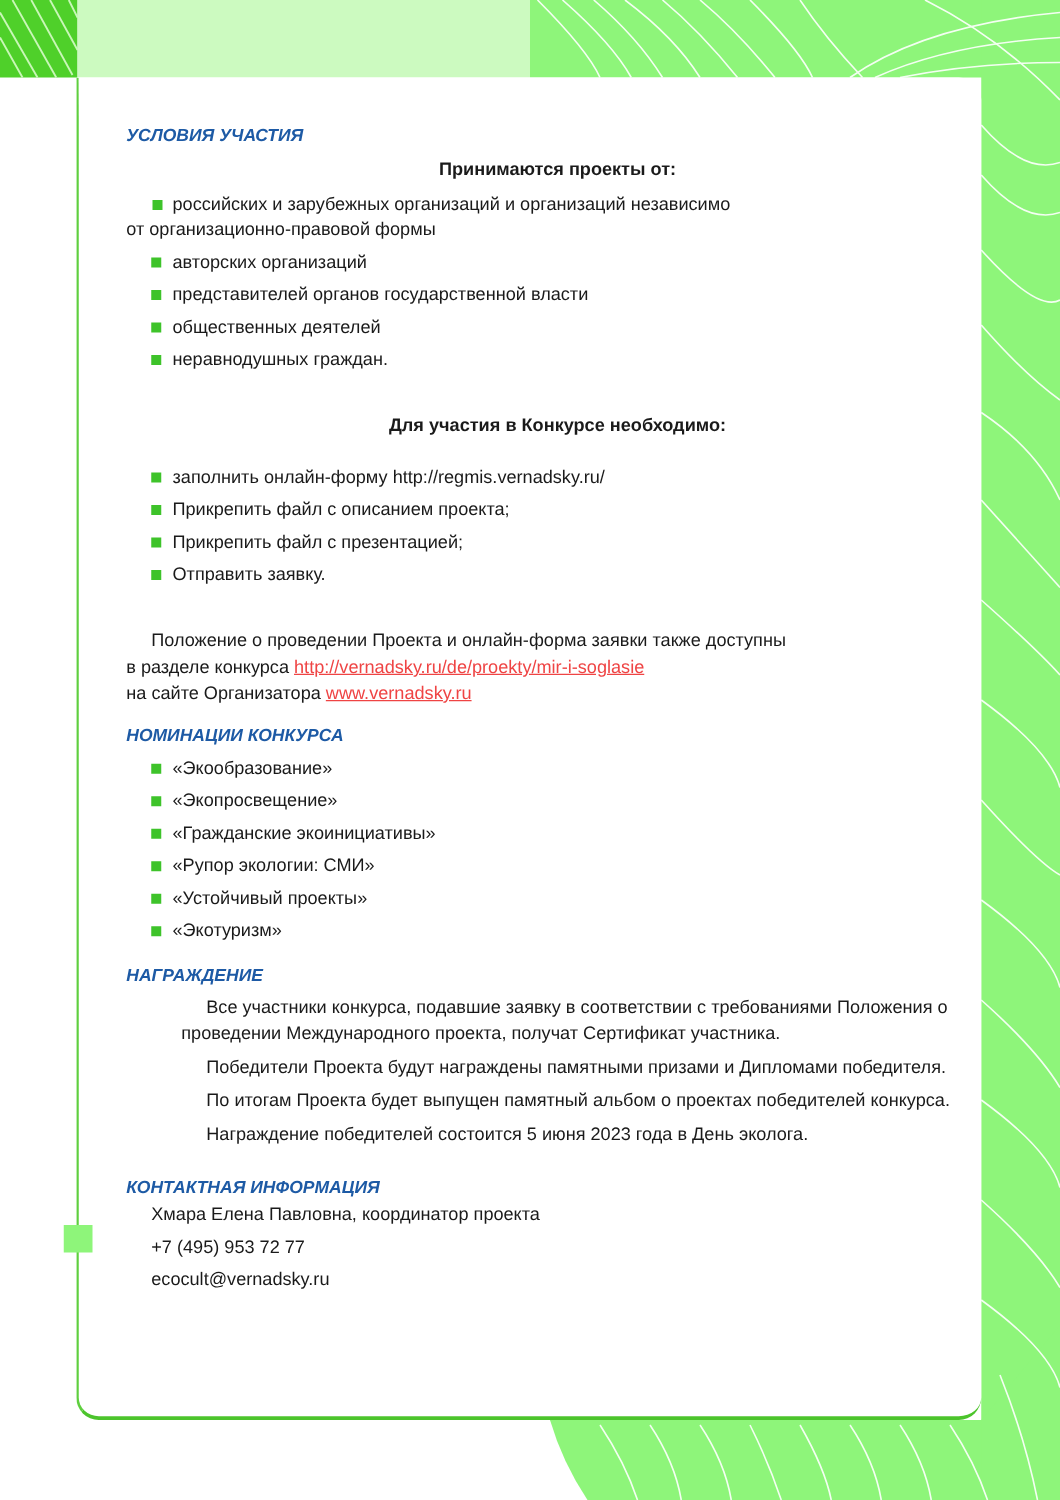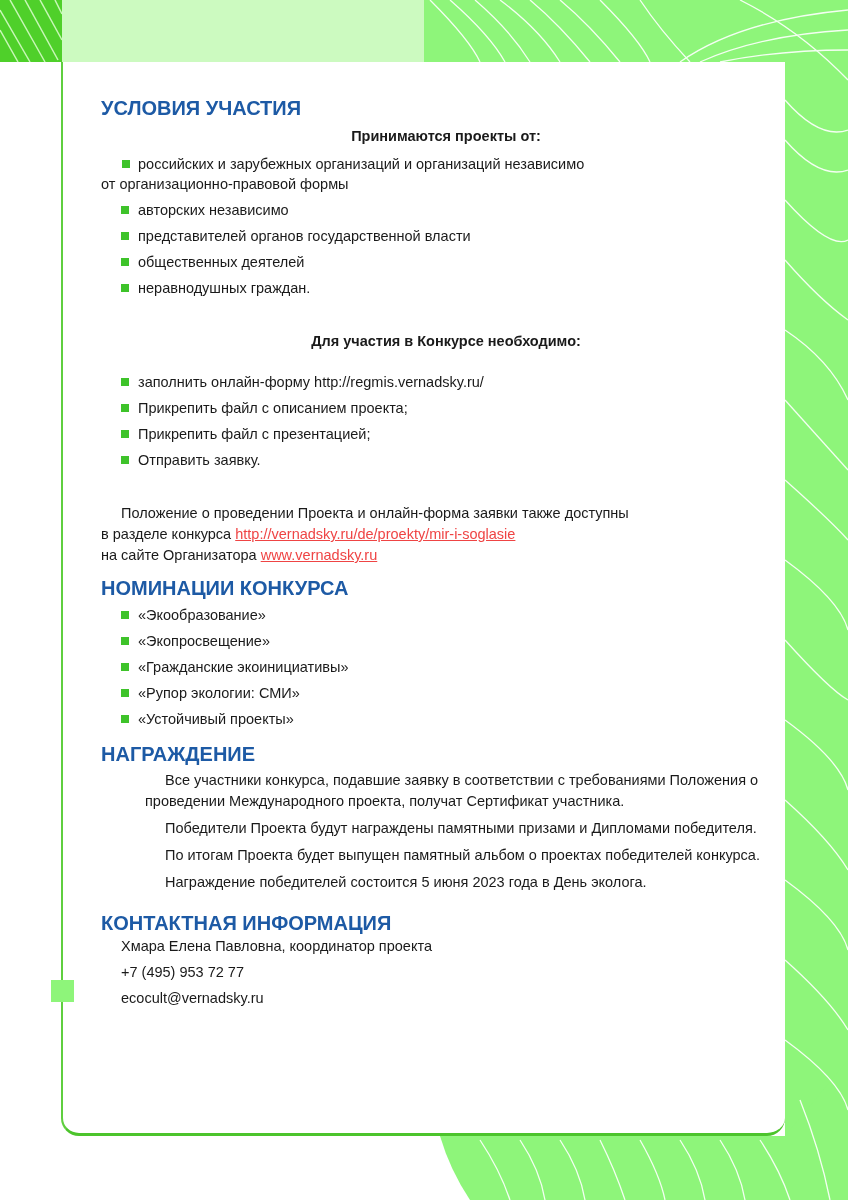--- a/index.html
+++ b/index.html
@@ -20,22 +20,23 @@
     }
     .corner-square {
       position: absolute; left: 51px; top: 980px; width: 23px; height: 22px;
       background: #8ef57a; z-index: 3;
     }
     .content {
       position: absolute; left: 101px; top: 98px; width: 670px; z-index: 4;
       color: #1a1a1a; font-size: 14.5px;
     }
     .h {
-      color: #1d5aa5; font-weight: bold; font-size: 20px; margin: 0; line-height: 20px;
+      color: #1d5aa5; font-weight: bold; font-size: 14px; margin: 0; line-height: 20px;
       text-transform: uppercase;
+      font-style: italic;
     }
     .sub {
       font-weight: bold; margin: 8px 0 0 20px; line-height: 20px; text-align: center;
     }
     .li {
       margin: 0 0 0 20px; line-height: 26px; position: relative; padding-left: 17px;
     }
     .li .bullet {
       position: absolute; left: 0; top: 9px; width: 8px; height: 8px; background: #3ec32a;
     }
@@ -109,21 +110,21 @@
 <div class="content">
 
   <h2 class="h">УСЛОВИЯ УЧАСТИЯ</h2>
   <div class="sub">Принимаются проекты от:</div>
 
   <div class="li wrap" style="margin-top:8px;">
     <span class="bullet"></span>
     <span>российских и зарубежных организаций и организаций независимо</span>
     <span class="cont">от организационно-правовой формы</span>
   </div>
-  <div class="li" style="margin-top:3px;"><span class="bullet"></span><span>авторских независимо</span></div>
+  <div class="li" style="margin-top:3px;"><span class="bullet"></span><span>авторских организаций</span></div>
   <div class="li"><span class="bullet"></span><span>представителей органов государственной власти</span></div>
   <div class="li"><span class="bullet"></span><span>общественных деятелей</span></div>
   <div class="li"><span class="bullet"></span><span>неравнодушных граждан.</span></div>
 
   <div class="sub" style="margin-top:30px;">Для участия в Конкурсе необходимо:</div>
   <div class="li" style="margin-top:18px;"><span class="bullet"></span><span>заполнить онлайн-форму http://regmis.vernadsky.ru/</span></div>
   <div class="li"><span class="bullet"></span><span>Прикрепить файл с описанием проекта;</span></div>
   <div class="li"><span class="bullet"></span><span>Прикрепить файл с презентацией;</span></div>
   <div class="li"><span class="bullet"></span><span>Отправить заявку.</span></div>
 
@@ -132,20 +133,21 @@
     <div><span>в разделе конкурса</span> <a class="link">http://vernadsky.ru/de/proekty/mir-i-soglasie</a></div>
     <div><span>на сайте Организатора</span> <a class="link">www.vernadsky.ru</a></div>
   </div>
 
   <h2 class="h" style="margin-top:12px;">НОМИНАЦИИ КОНКУРСА</h2>
   <div class="li" style="margin-top:4px;"><span class="bullet"></span><span>«Экообразование»</span></div>
   <div class="li"><span class="bullet"></span><span>«Экопросвещение»</span></div>
   <div class="li"><span class="bullet"></span><span>«Гражданские экоинициативы»</span></div>
   <div class="li"><span class="bullet"></span><span>«Рупор экологии: СМИ»</span></div>
   <div class="li"><span class="bullet"></span><span>«Устойчивый проекты»</span></div>
+  <div class="li"><span class="bullet"></span><span>«Экотуризм»</span></div>
 
   <h2 class="h" style="margin-top:12px;">НАГРАЖДЕНИЕ</h2>
   <div class="award" style="margin-top:4px;margin-left:44px;">
     <p>Все участники конкурса, подавшие заявку в соответствии с требованиями Положения о проведении Международного проекта, получат Сертификат участника.</p>
     <p>Победители Проекта будут награждены памятными призами и Дипломами победителя.</p>
     <p>По итогам Проекта будет выпущен памятный альбом о проектах победителей конкурса.</p>
     <p>Награждение победителей состоится 5 июня 2023 года в День эколога.</p>
   </div>
 
   <h2 class="h" style="margin-top:20px;">КОНТАКТНАЯ ИНФОРМАЦИЯ</h2>

